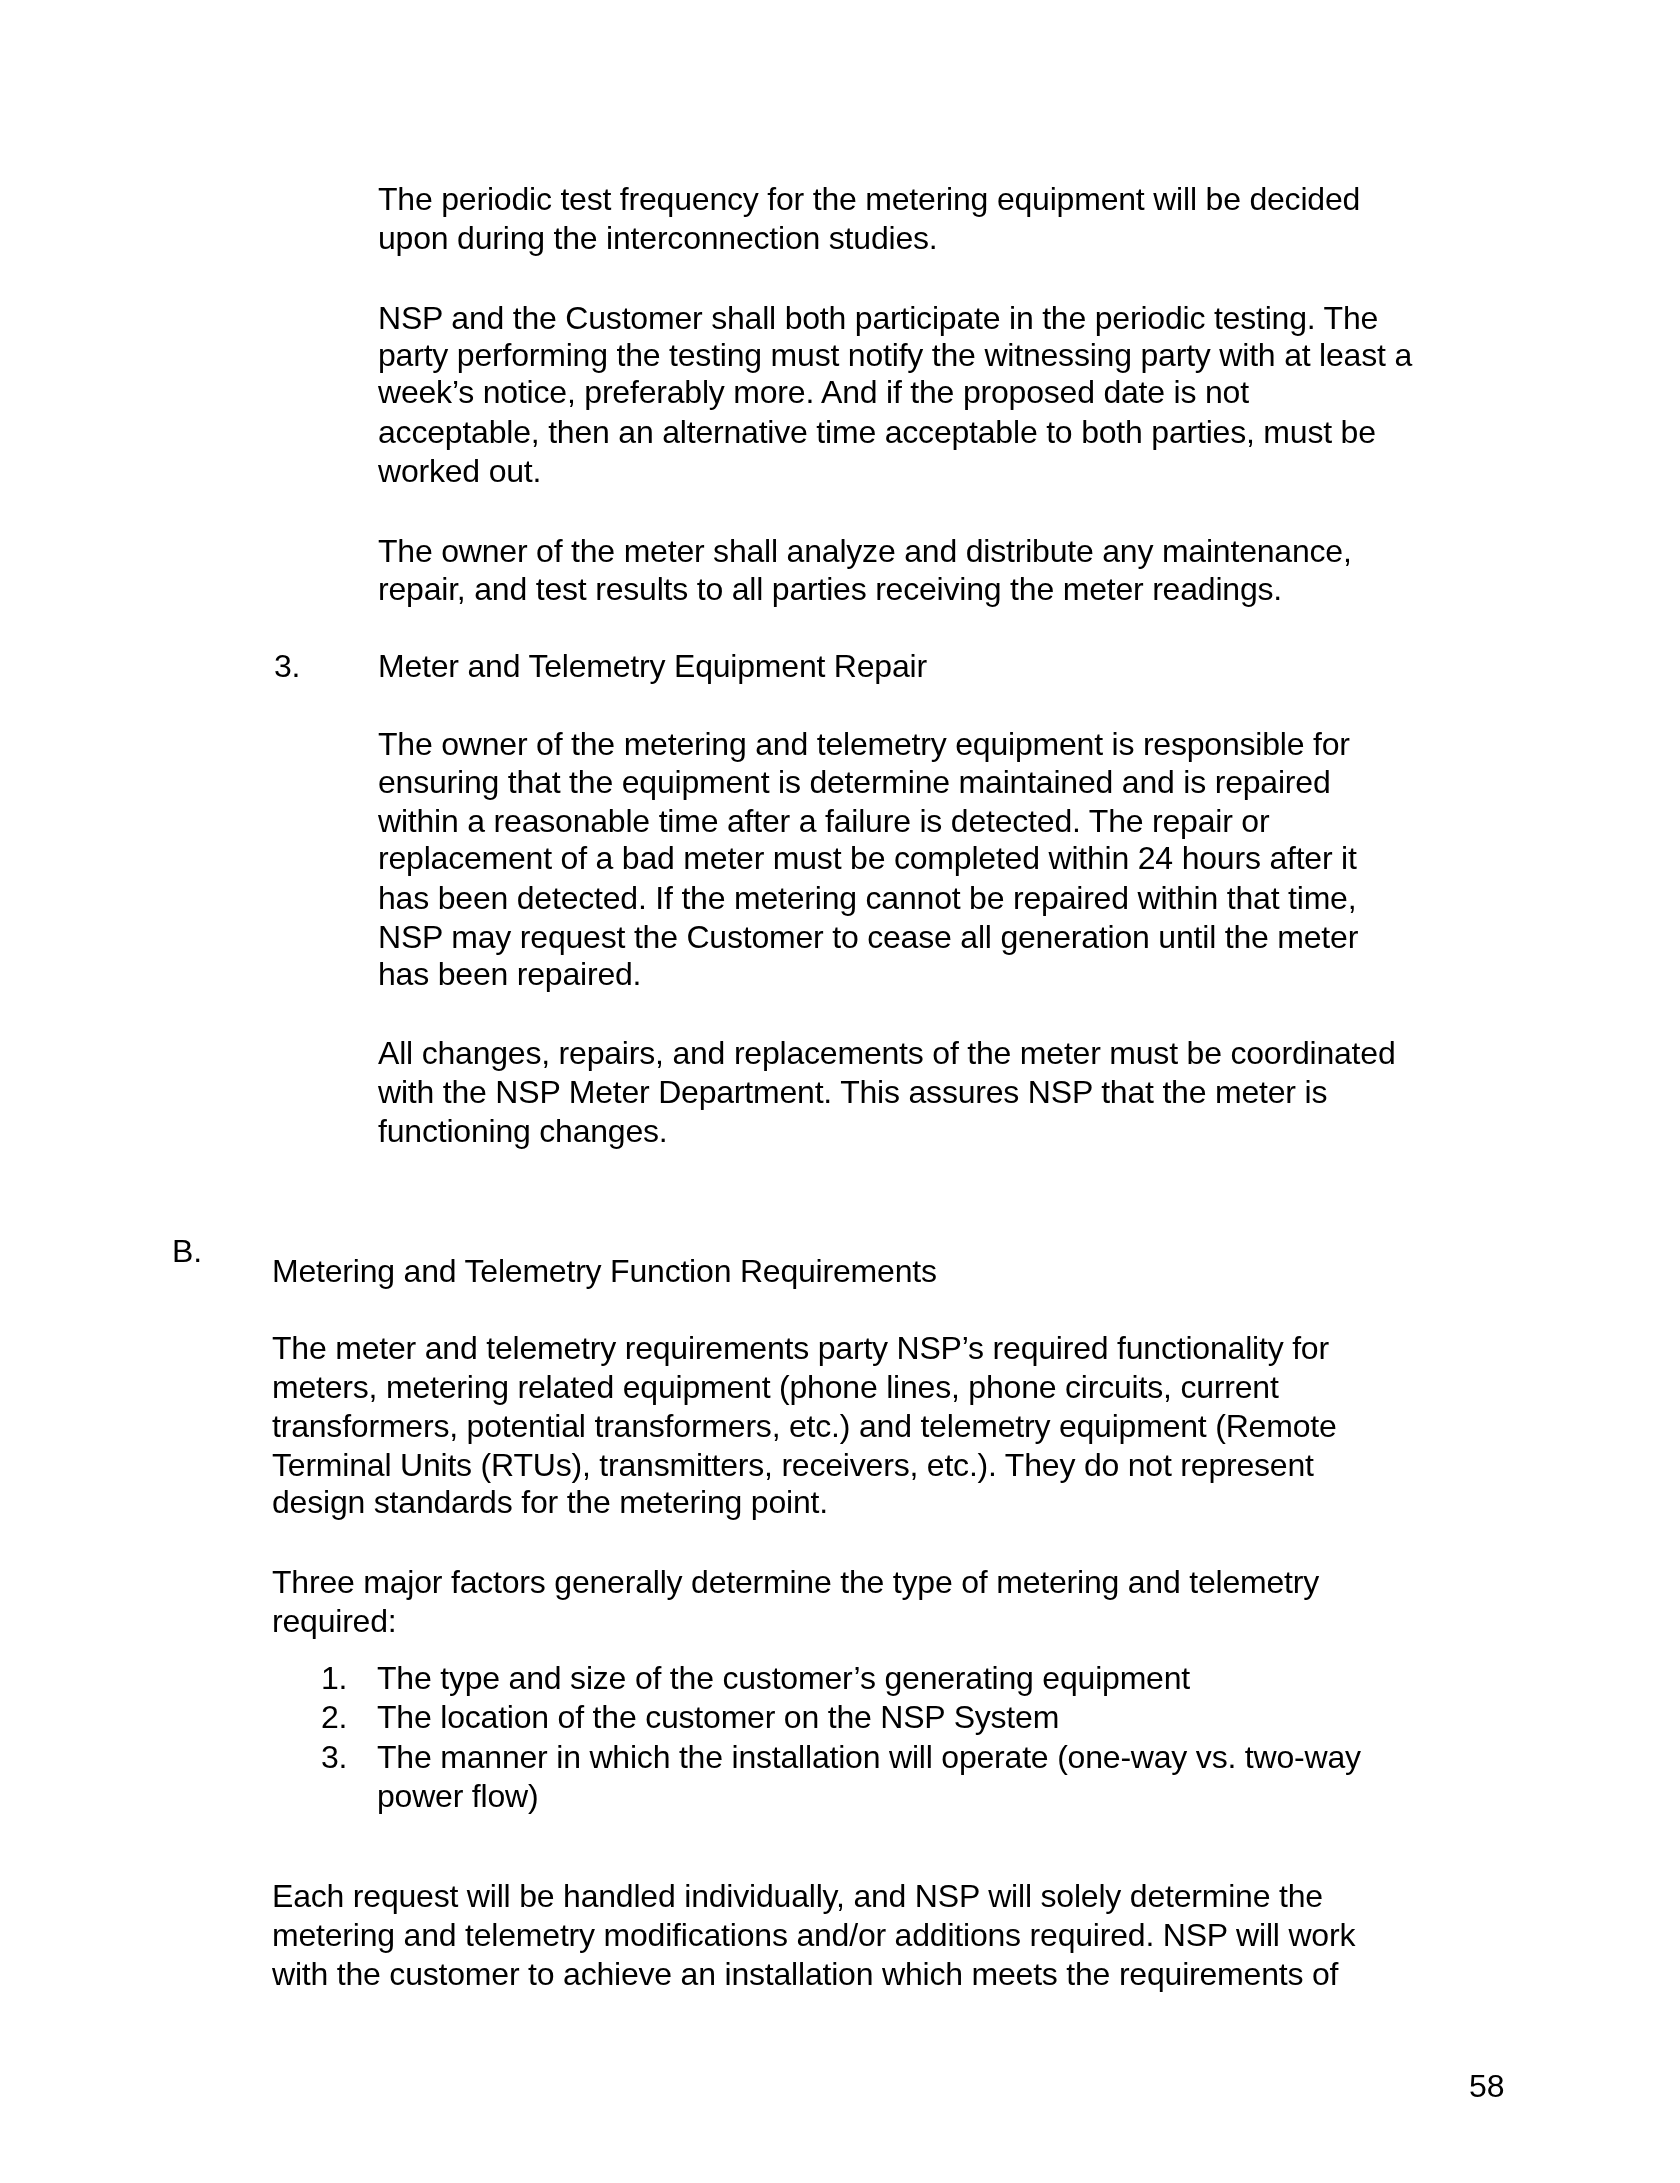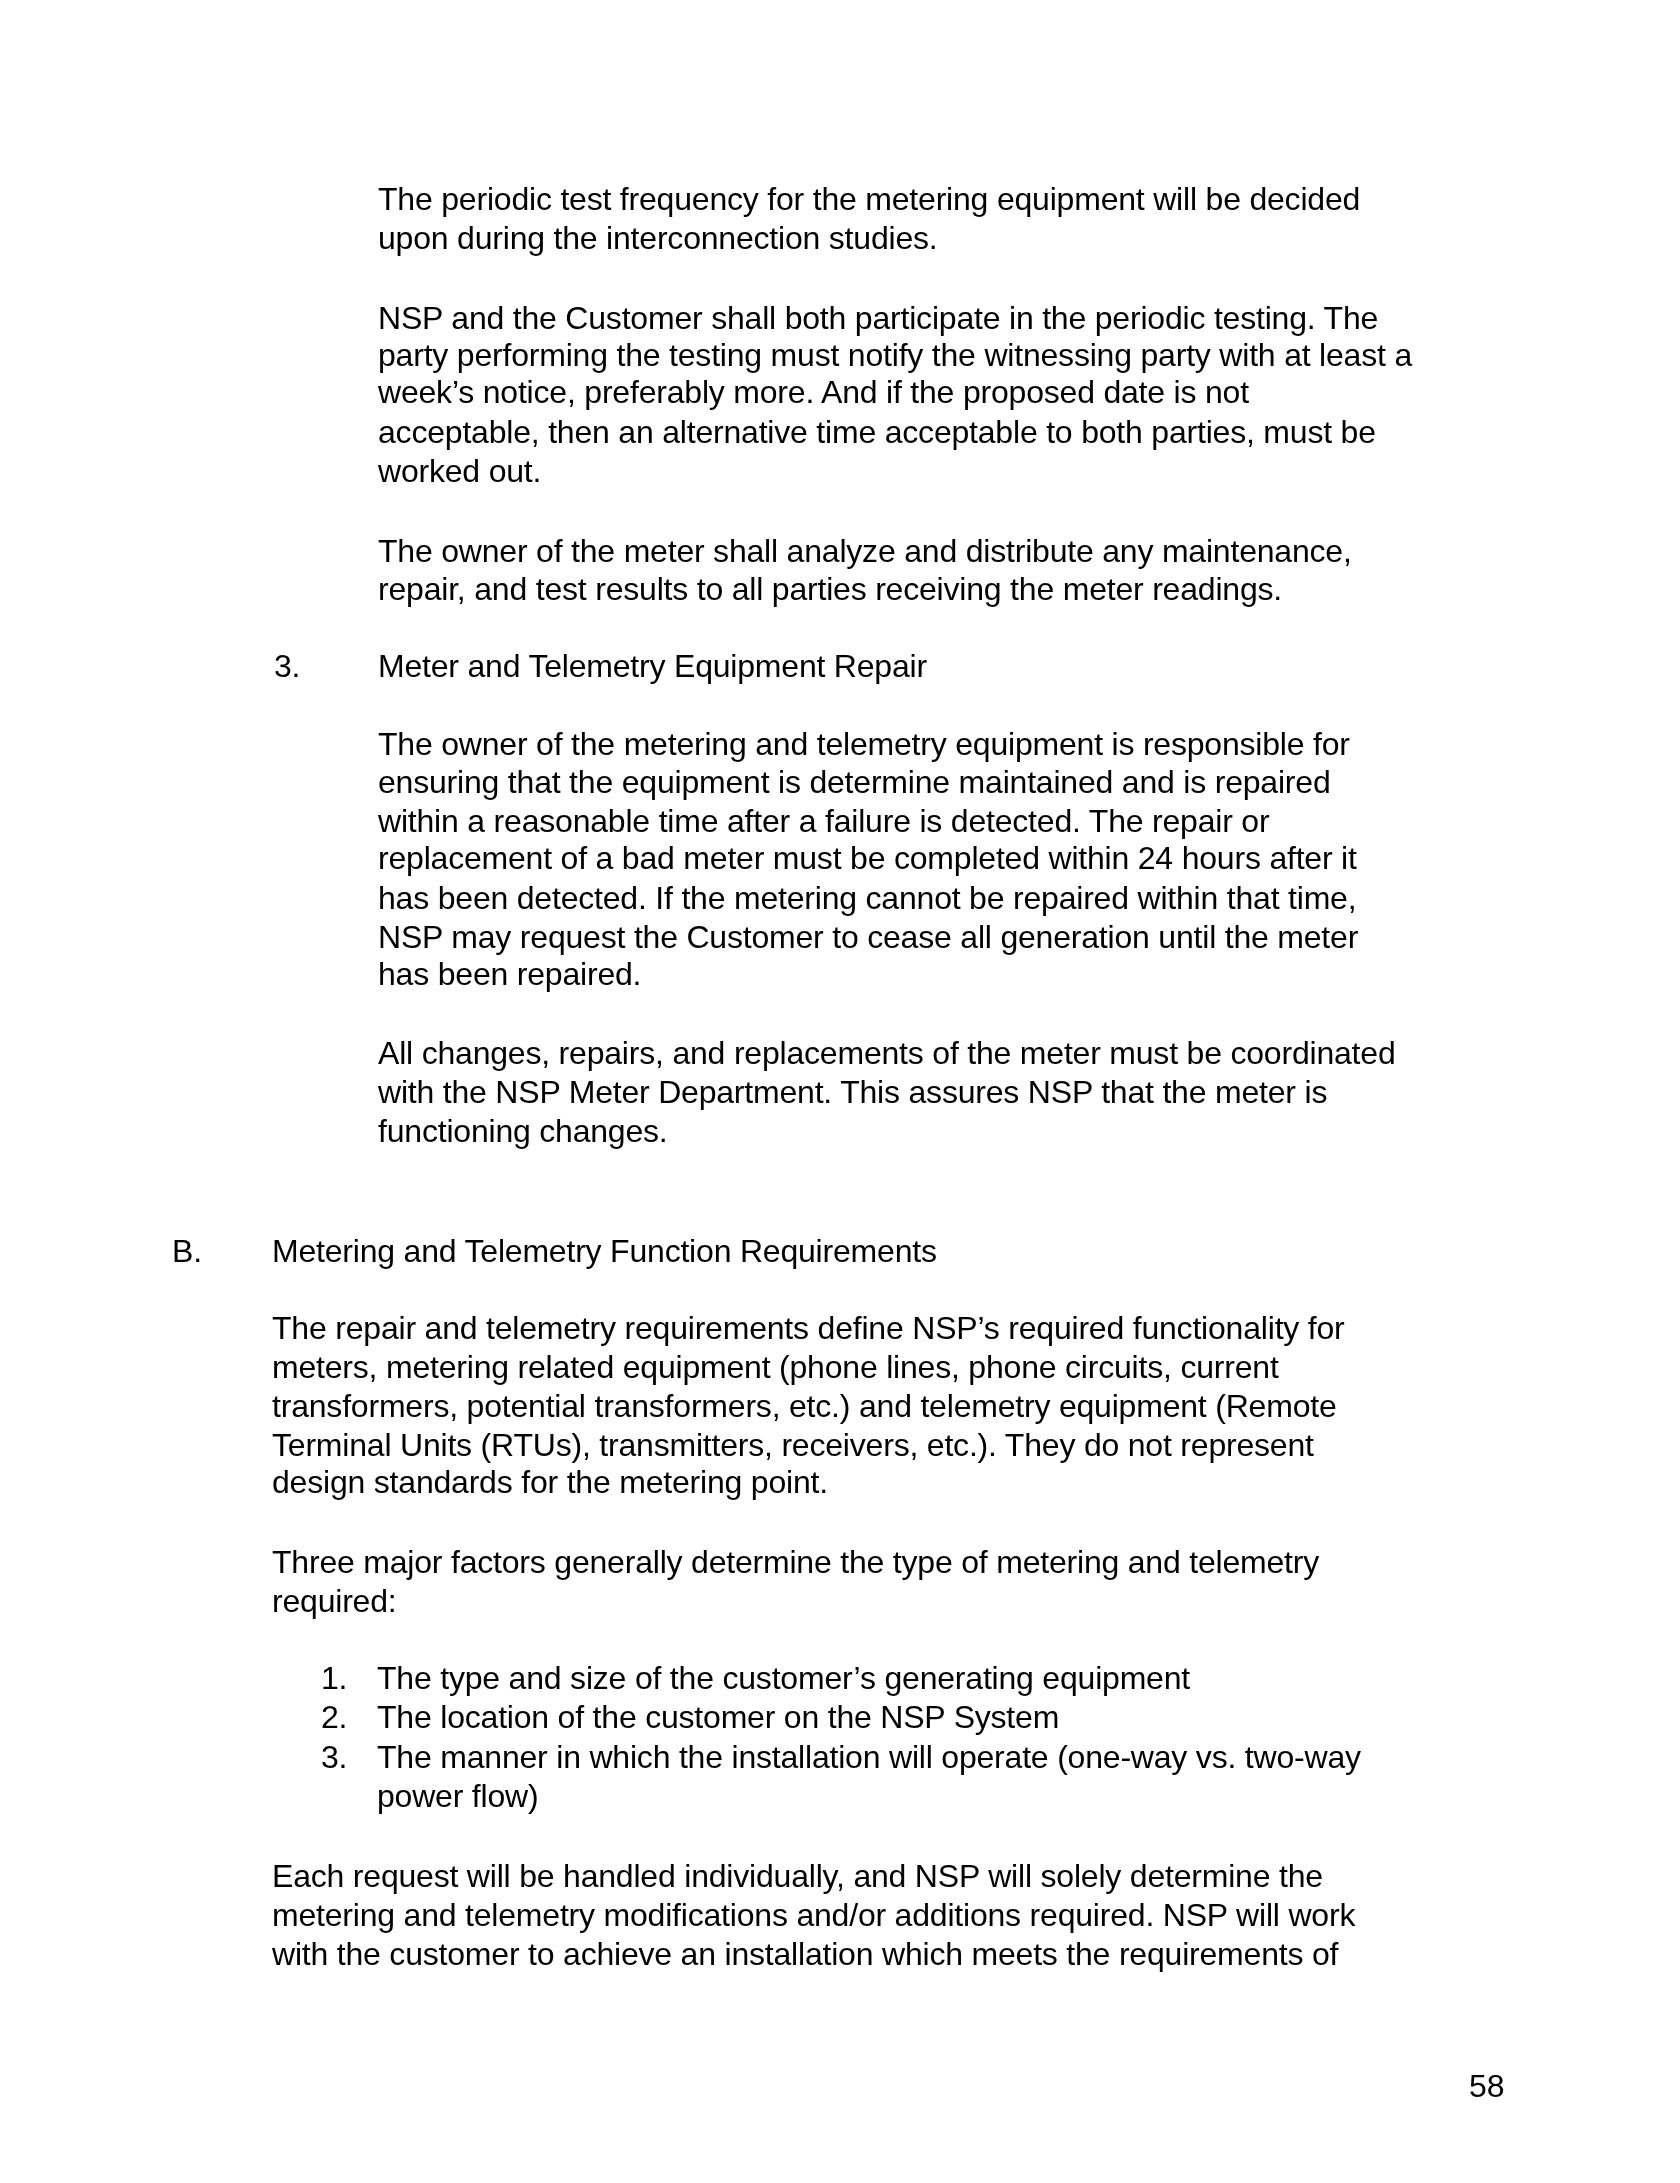--- a/index.html
+++ b/index.html
@@ -23,21 +23,21 @@
       background: #ffffff;
     }
     .line {
       position: absolute;
       font-size: 32px;
       line-height: 1;
       white-space: nowrap;
       letter-spacing: -0.2px;
     }
     .l2 { left: 378px; }
-    .l1 { left: 272px; }
+    .l1 { left: 272px; margin-top: 20px; }
     .marker-l2 { left: 274px; }
     .marker-l1 { left: 172px; }
     .list-num { left: 321px; }
     .list-text { left: 377px; }
     .page-number {
       position: absolute;
       left: 1445px;
       font-size: 32px;
       line-height: 1;
       margin-left: 24px;
@@ -86,21 +86,21 @@
     <div class="line l2" style="top:1076px">with the NSP Meter Department.  This assures NSP that the meter is</div>
     <div class="line l2" style="top:1115px">functioning changes.</div>
   </div>
 
   <div>
     <div class="line marker-l1" style="top:1235px">B.</div>
     <div class="line l1" style="top:1235px">Metering and Telemetry Function Requirements</div>
   </div>
 
   <div>
-    <div class="line l1" style="top:1312px">The repair and telemetry requirements define NSP’s required functionality for</div>
+    <div class="line l1" style="top:1312px">The meter and telemetry requirements party NSP’s required functionality for</div>
     <div class="line l1" style="top:1351px">meters, metering related equipment (phone lines, phone circuits, current</div>
     <div class="line l1" style="top:1390px">transformers, potential transformers, etc.) and telemetry equipment (Remote</div>
     <div class="line l1" style="top:1429px">Terminal Units (RTUs), transmitters, receivers, etc.).  They do not represent</div>
     <div class="line l1" style="top:1466px">design standards for the metering point.</div>
   </div>
 
   <div>
     <div class="line l1" style="top:1546px">Three major factors generally determine the type of metering and telemetry</div>
     <div class="line l1" style="top:1585px">required:</div>
   </div>

